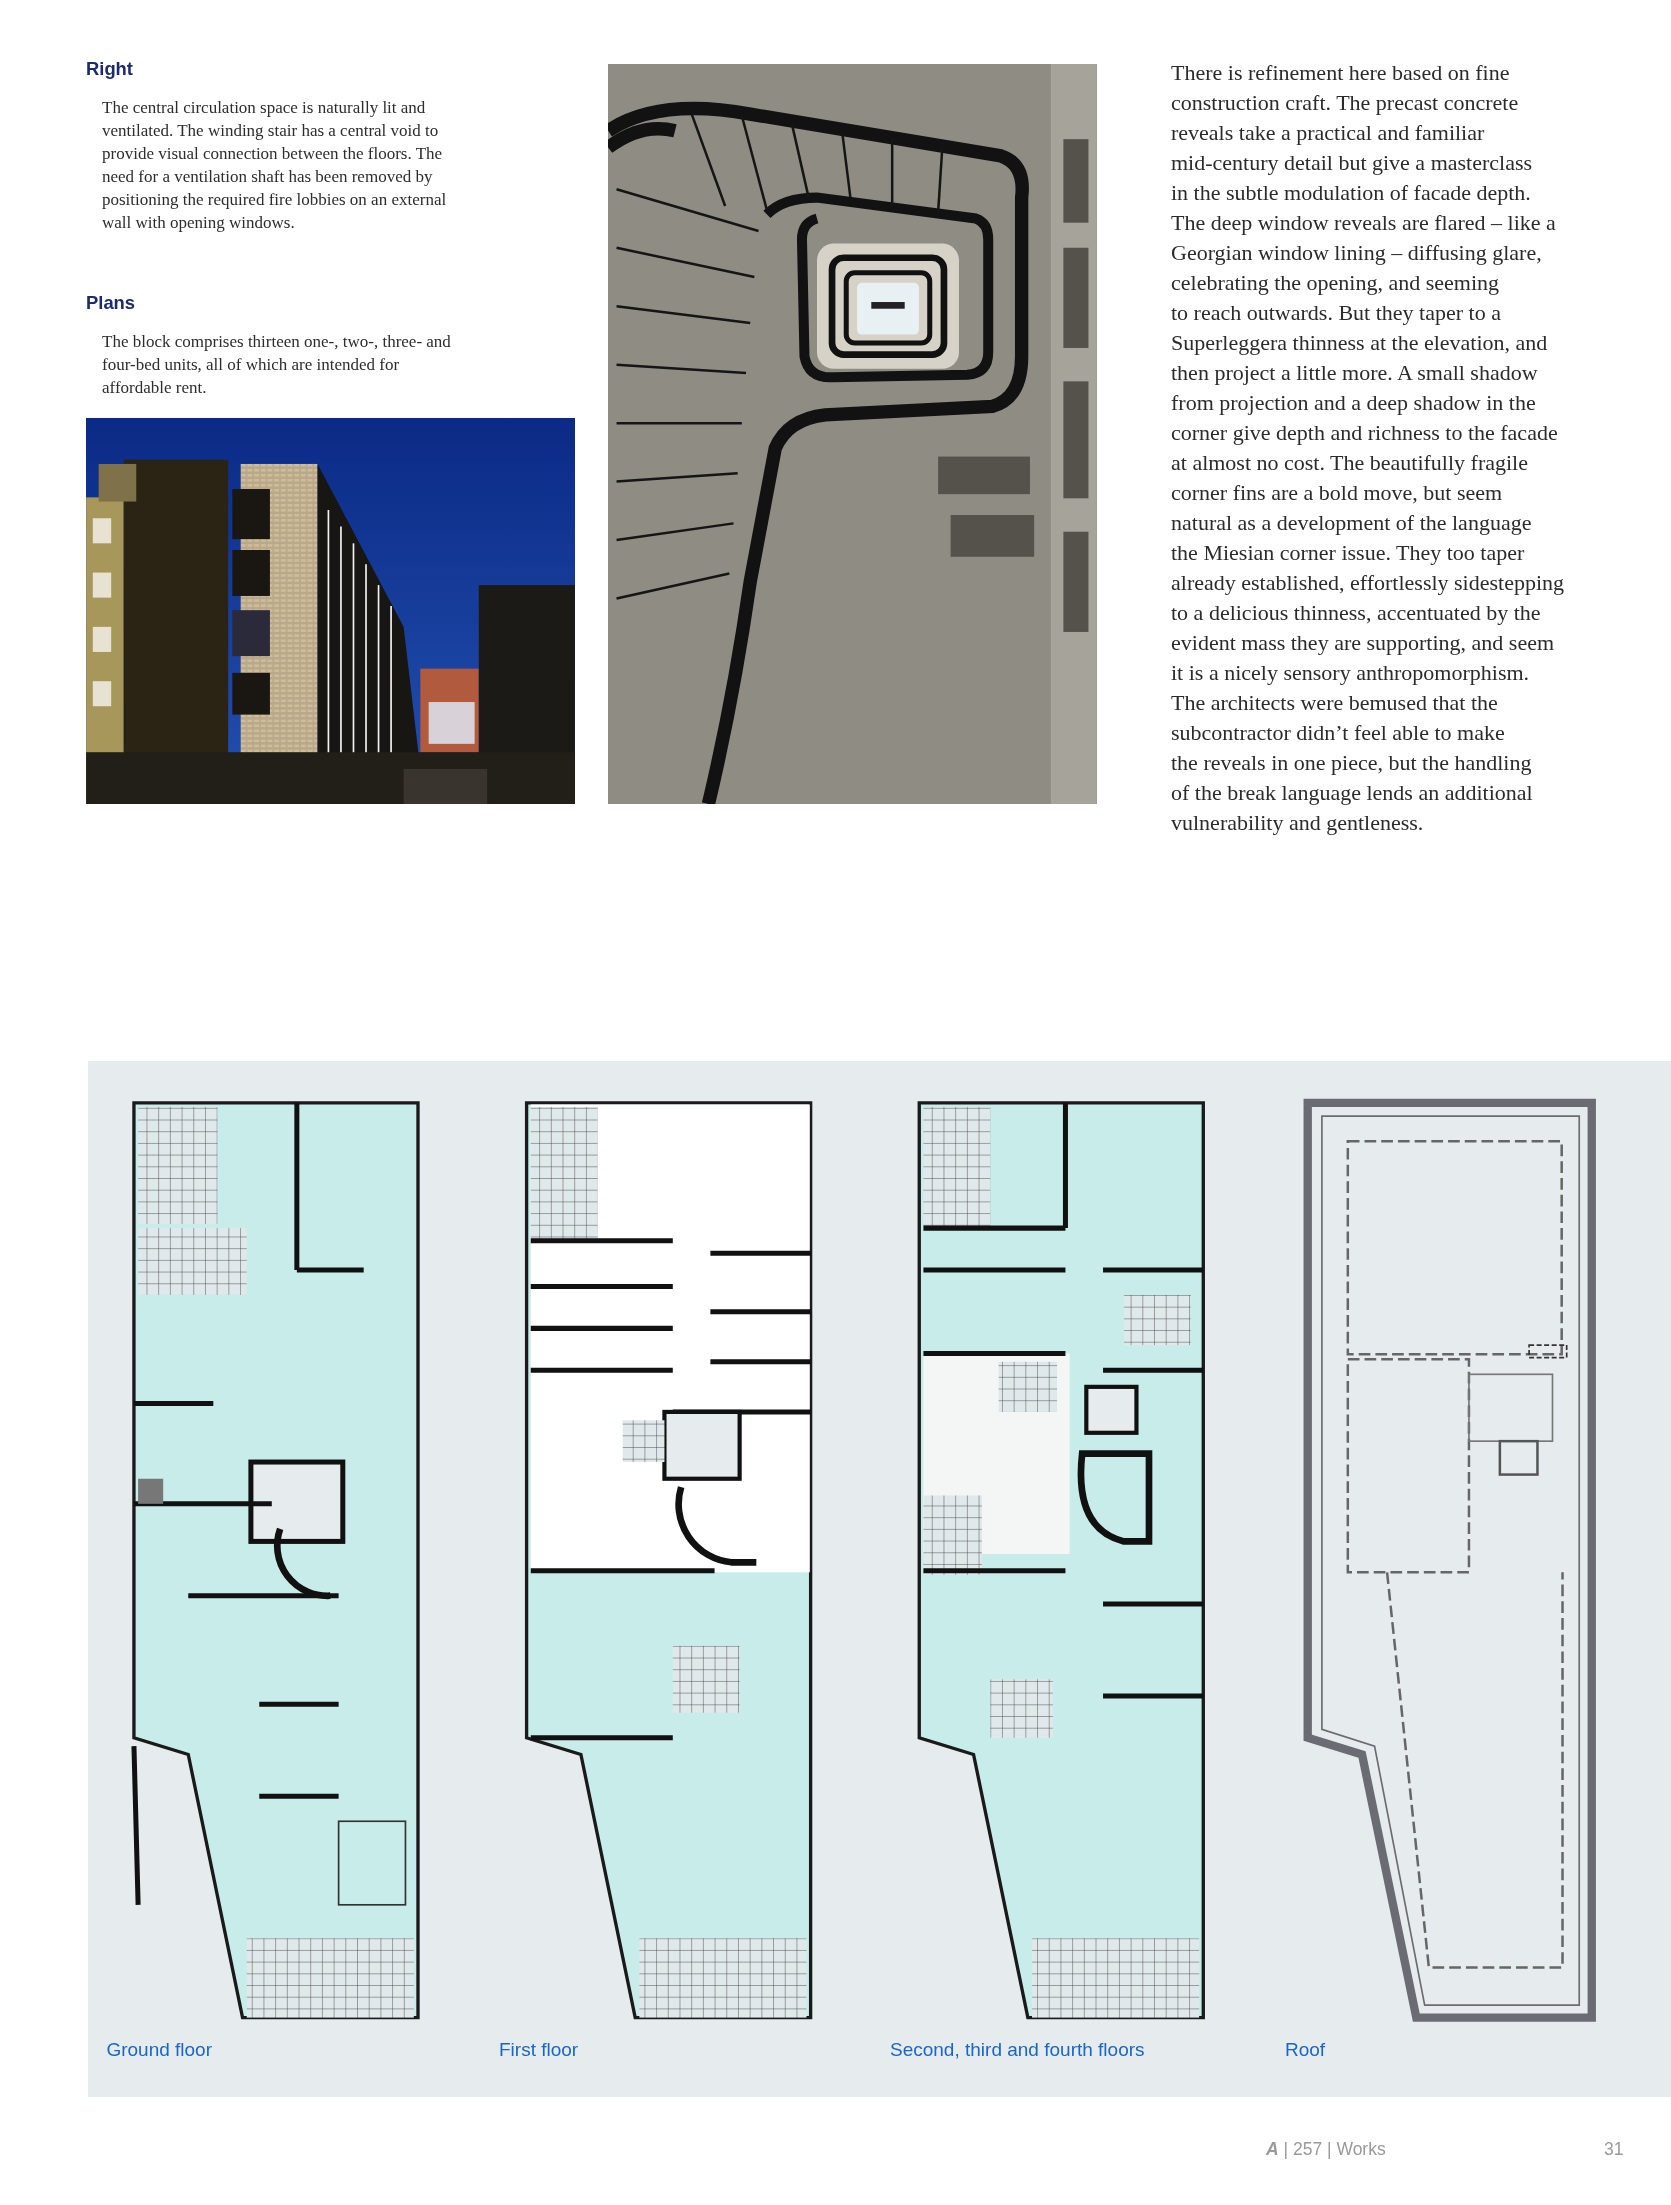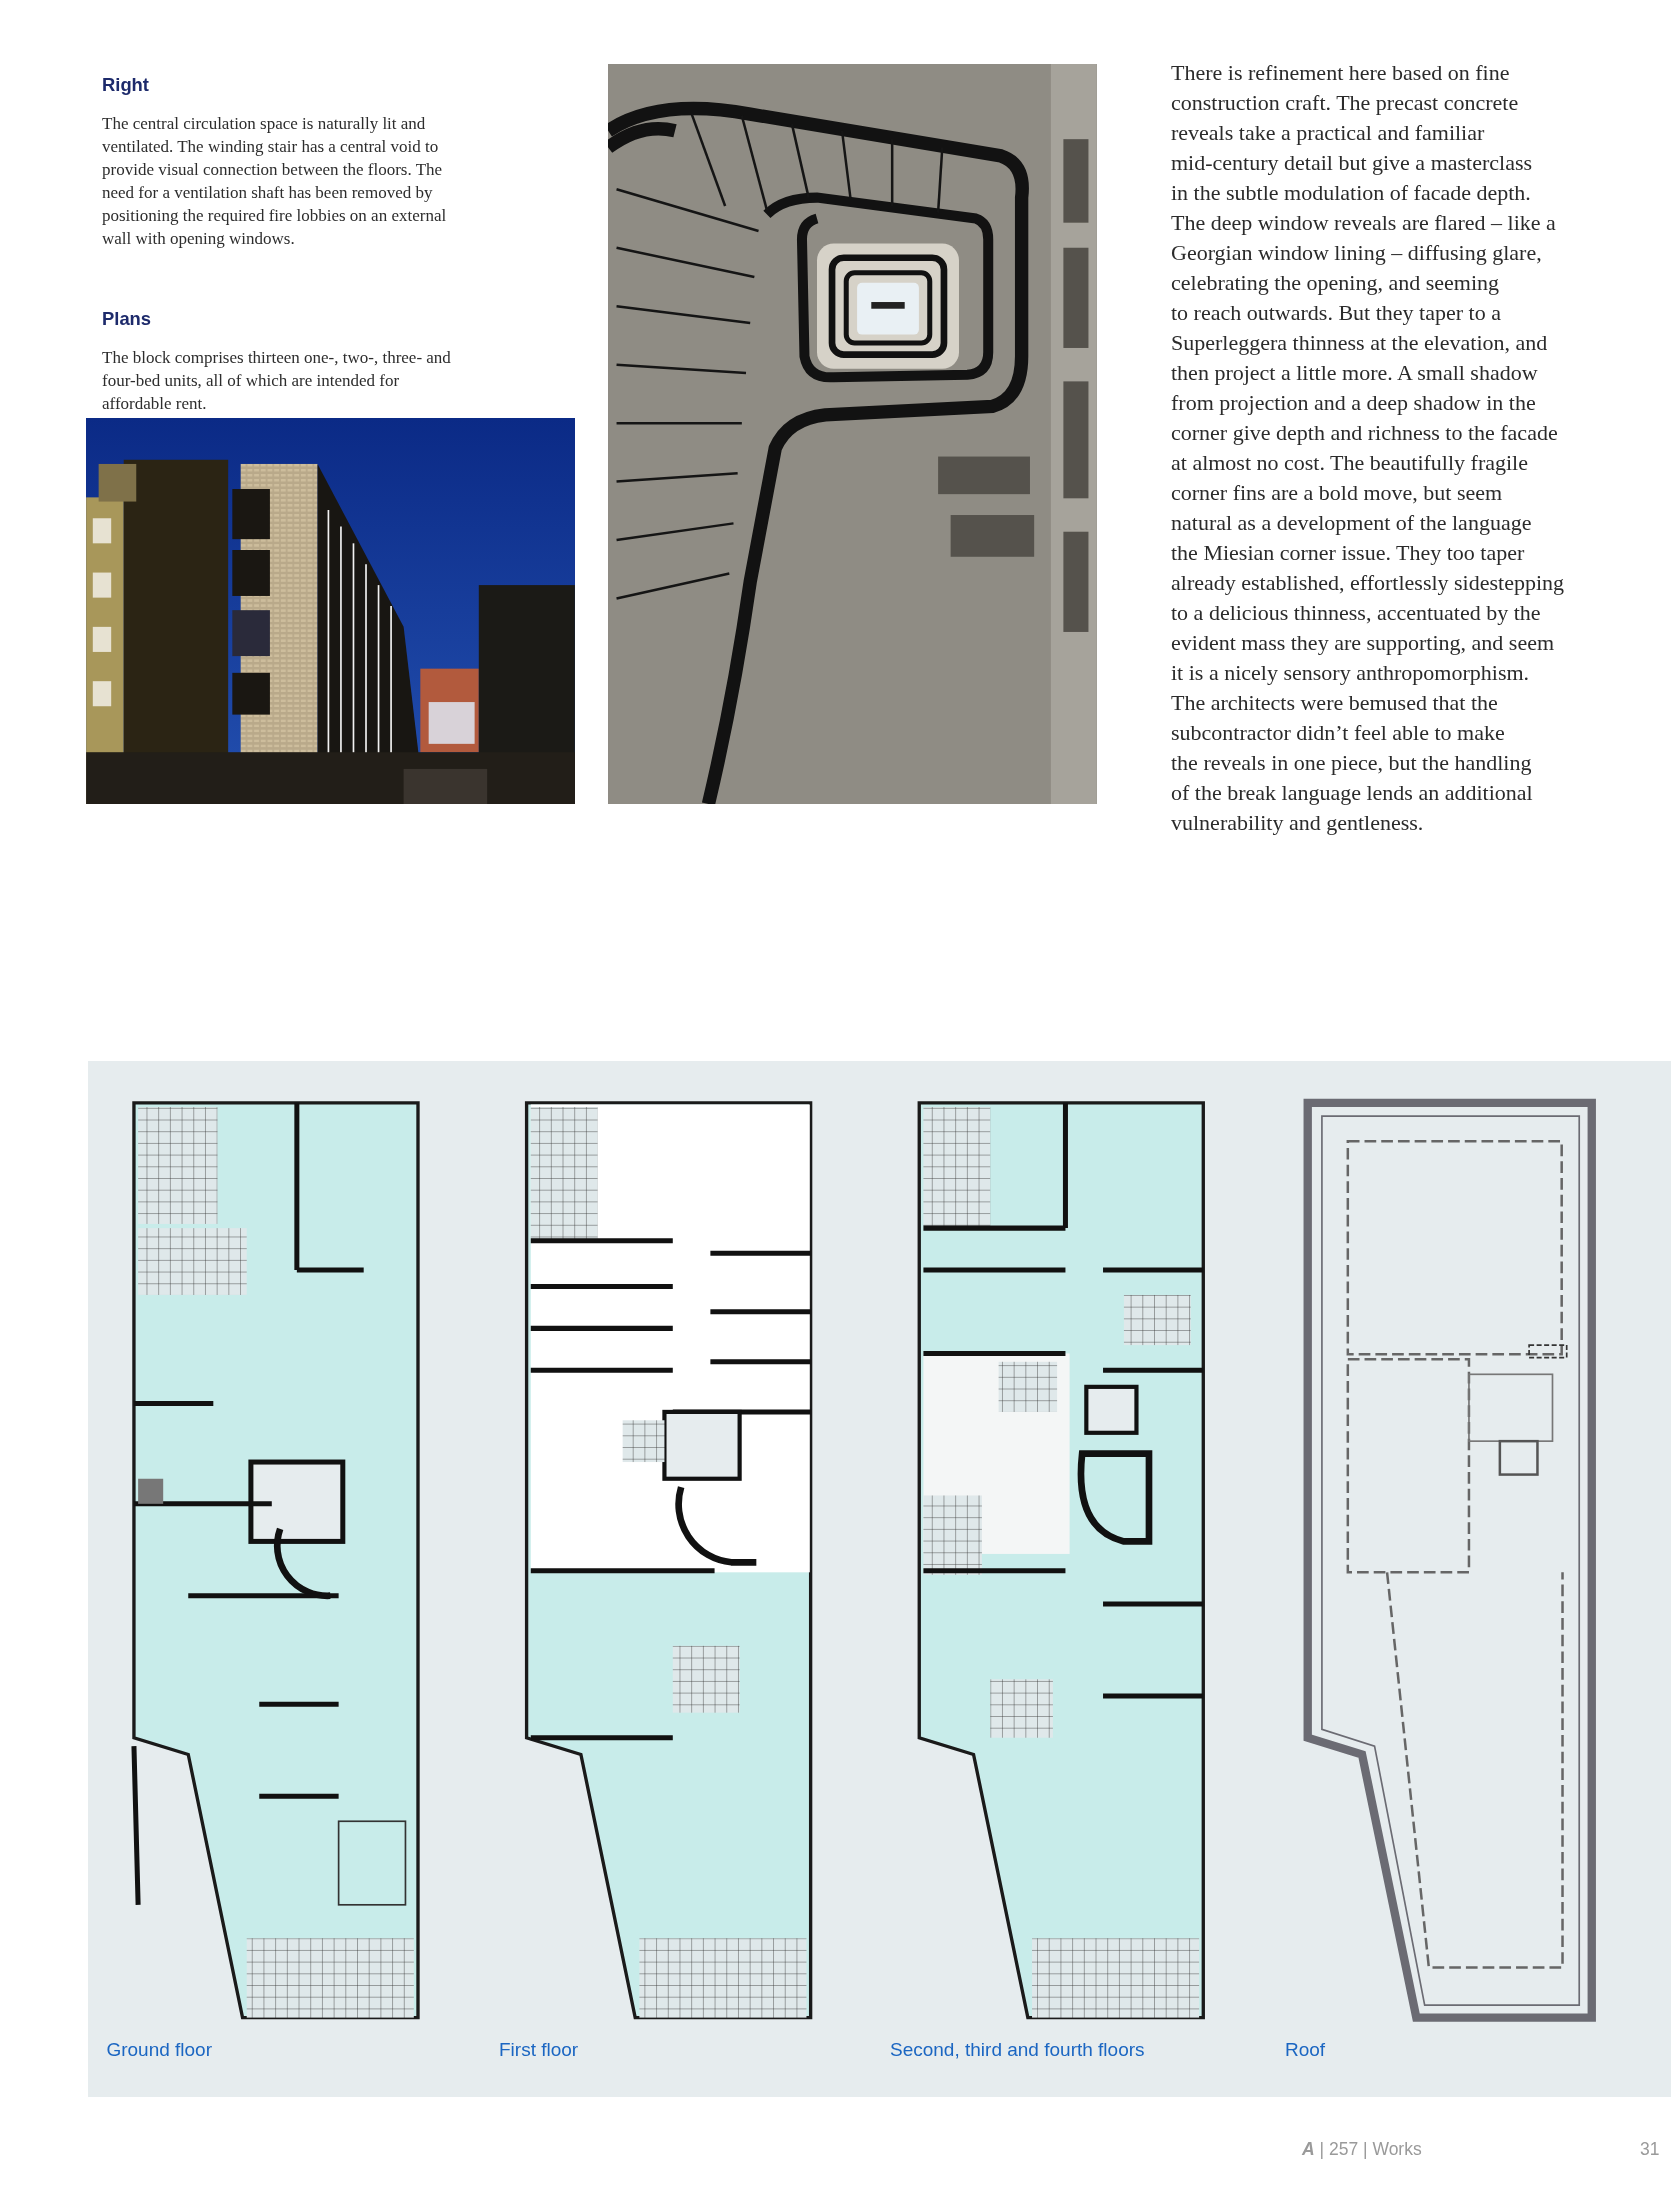--- a/index.html
+++ b/index.html
@@ -1,33 +1,33 @@
 <!DOCTYPE html>
 <html style="font-size:13.4px"><head>
 <meta charset="utf-8">
 <style>
   html, body { margin:0; padding:0; }
   body { width:1671px; height:2205px; background:#ffffff; position:relative; overflow:hidden; font-family:"DejaVu Serif", serif; color:#2a2a2a; }
   .caption-block { position:absolute; left:86px; width:393px; }
-  .cap-head { font-family:"Liberation Sans", sans-serif; font-weight:bold; color:#1d2a6b; font-size:18.4px; line-height:22px; margin:16px; }
+  .cap-head { font-family:"Liberation Sans", sans-serif; font-weight:bold; color:#1d2a6b; font-size:18.4px; line-height:22px; margin:0; }
   .cap-body { font-family:"Liberation Serif", serif; font-size:17px; line-height:23px; color:#2d2d2d; margin:16px; }
   #cap-right { top:58px; }
   #cap-plans { top:292px; }
 
   .photo { position:absolute; overflow:hidden; }
   #photo-street { left:86px; top:418px; width:489px; height:386px; background:#0f2f8a; }
   #photo-stair { left:608px; top:64px; width:489px; height:740px; background:#8e8b84; }
 
   .body-text { position:absolute; left:1131px; top:58px; width:501px; font-family:"Liberation Serif", serif; font-size:22px; line-height:30px; color:#2b2b2b; }
   .body-text .ln { display:block; white-space:nowrap;margin-left:40px; }
 
   #plans-panel { position:absolute; left:88px; top:1061px; width:1586px; height:1036px; background:#e6ecee; }
   .plan-label { position:absolute; top:978px; font-family:"Liberation Sans", sans-serif; font-size:19px; color:#1b66c2; }
 
-  .footer { position:absolute; top:2139px; font-family:"Liberation Sans", sans-serif; color:#9a9a9a; font-size:17.5px;margin-left:36px; }
+  .footer { position:absolute; top:2139px; font-family:"Liberation Sans", sans-serif; color:#9a9a9a; font-size:17.5px; }
 </style>
 </head>
 <body>
 
 <div class="caption-block" id="cap-right">
   <p class="cap-head">Right</p>
   <p class="cap-body">The central circulation space is naturally lit and ventilated. The winding stair has a central void to provide visual connection between the floors. The need for a ventilation shaft has been removed by positioning the required fire lobbies on an external wall with opening windows.</p>
 </div>
 <div class="caption-block" id="cap-plans">
   <p class="cap-head">Plans</p>

